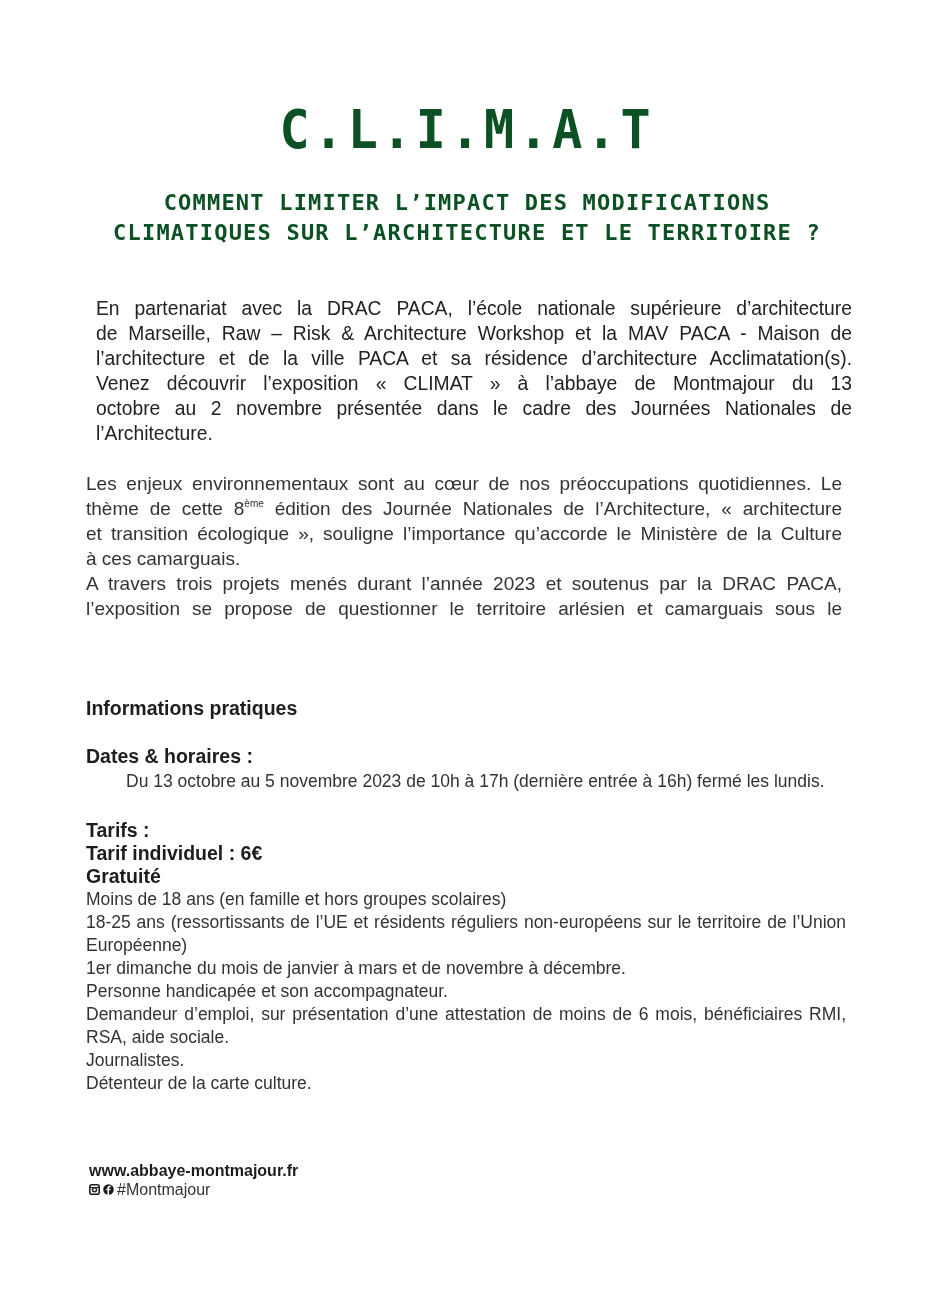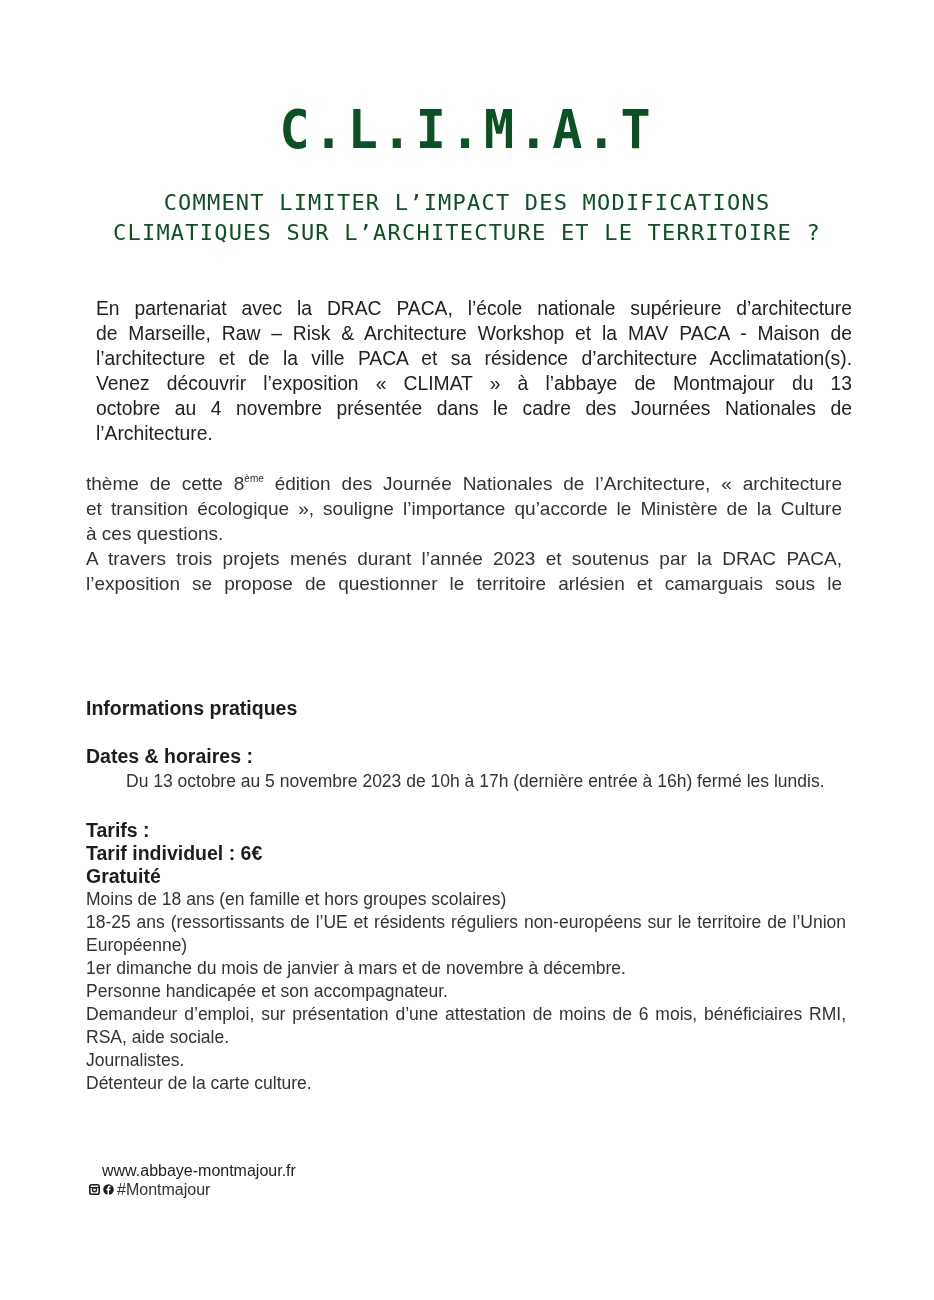--- a/index.html
+++ b/index.html
@@ -7,21 +7,21 @@
     .page { position: absolute; left: 0; top: 0; width: 934px; height: 1300px; }
 
     .title {
       position: absolute; left: 0; top: 100px; width: 934px; text-align: center;
       font-family: "DejaVu Sans Mono", monospace; font-weight: bold;
       font-size: 50px; letter-spacing: 4px; color: #0b5123; line-height: 60px;
       transform: scaleY(1.05);
     }
     .subtitle {
       position: absolute; left: 0; top: 188px; width: 934px; text-align: center;
-      font-family: "DejaVu Sans Mono", monospace; font-weight: normal;
+      font-family: "DejaVu Sans Mono", monospace; font-weight: bold;
       font-size: 22px; letter-spacing: 1.2px; color: #0b5123; line-height: 30px;
     }
     .subtitle span { display: block; }
 
     .body-text {
       font-family: "Liberation Sans", sans-serif; color: #222222;
     }
     .para-intro {
       position: absolute; left: 96px; top: 296px; width: 756px;
       font-size: 19.3px; line-height: 25px; text-align: justify; color: #222;
@@ -45,49 +45,50 @@
     .info .dates-text { position: absolute; left: 0; top: 74px; line-height: 23px; white-space: nowrap; margin-left: 40px; }
     .info .tarifs-block { position: absolute; left: 0; top: 123px; width: 760px; }
     .tarifs-block .h-bold { line-height: 23px; }
     .tarifs-block .item { display: block; line-height: 23px; }
     .tarifs-block .item.wrap { text-align: justify; }
 
     .footer {
       position: absolute; left: 89px; top: 1161px;
       font-family: "Liberation Sans", sans-serif; color: #1d1d1b;
     }
-    .footer .url { font-weight: normal; font-size: 16px; line-height: 20px; display: block; margin-left: 13px; }
+    .footer .url { font-weight: bold; font-size: 16px; line-height: 20px; display: block; }
     .footer .social { display: flex; gap: 3px; font-size: 16px; line-height: 18px; color: #333; }
     .icon { display: inline-block; width: 11px; height: 11px; }
   </style>
 </head>
 <body>
 
 <div class="page">
 
   <h1 class="title" style="margin:0;">C.L.I.M.A.T</h1>
 
   <div class="subtitle">
     <span>COMMENT LIMITER L’IMPACT DES MODIFICATIONS</span>
     <span>CLIMATIQUES SUR L’ARCHITECTURE ET LE TERRITOIRE ?</span>
   </div>
 
   <div class="para-intro body-text">
     <span class="line">En partenariat avec la DRAC PACA, l’école nationale supérieure d’architecture</span>
     <span class="line">de Marseille, Raw – Risk &amp; Architecture Workshop et la MAV PACA - Maison de</span>
     <span class="line">l’architecture et de la ville PACA et sa résidence d’architecture Acclimatation(s).</span>
     <span class="line">Venez découvrir l’exposition « CLIMAT » à l’abbaye de Montmajour du 13</span>
-    <span class="line">octobre au 4 novembre présentée dans le cadre des Journées Nationales de</span>
+    <span class="line">octobre au 2 novembre présentée dans le cadre des Journées Nationales de</span>
     <span class="line last">l’Architecture.</span>
   </div>
 
   <div class="para-env body-text">
+    <span class="line">Les enjeux environnementaux sont au cœur de nos préoccupations quotidiennes. Le</span>
     <span class="line"><span>thème de cette 8</span><sup>ème</sup><span> édition des Journée Nationales de l’Architecture, « architecture</span></span>
     <span class="line">et transition écologique », souligne l’importance qu’accorde le Ministère de la Culture</span>
-    <span class="line last">à ces questions.</span>
+    <span class="line last">à ces camarguais.</span>
     <span class="line">A travers trois projets menés durant l’année 2023 et soutenus par la DRAC PACA,</span>
     <span class="line">l’exposition se propose de questionner le territoire arlésien et camarguais sous le</span>
   </div>
 
   <div class="info body-text">
     <span class="h-bold info-title">Informations pratiques</span>
     <span class="h-bold dates-title">Dates &amp; horaires :</span>
     <span class="dates-text">Du 13 octobre au 5 novembre 2023 de 10h à 17h (dernière entrée à 16h) fermé les lundis.</span>
 
     <div class="tarifs-block">

